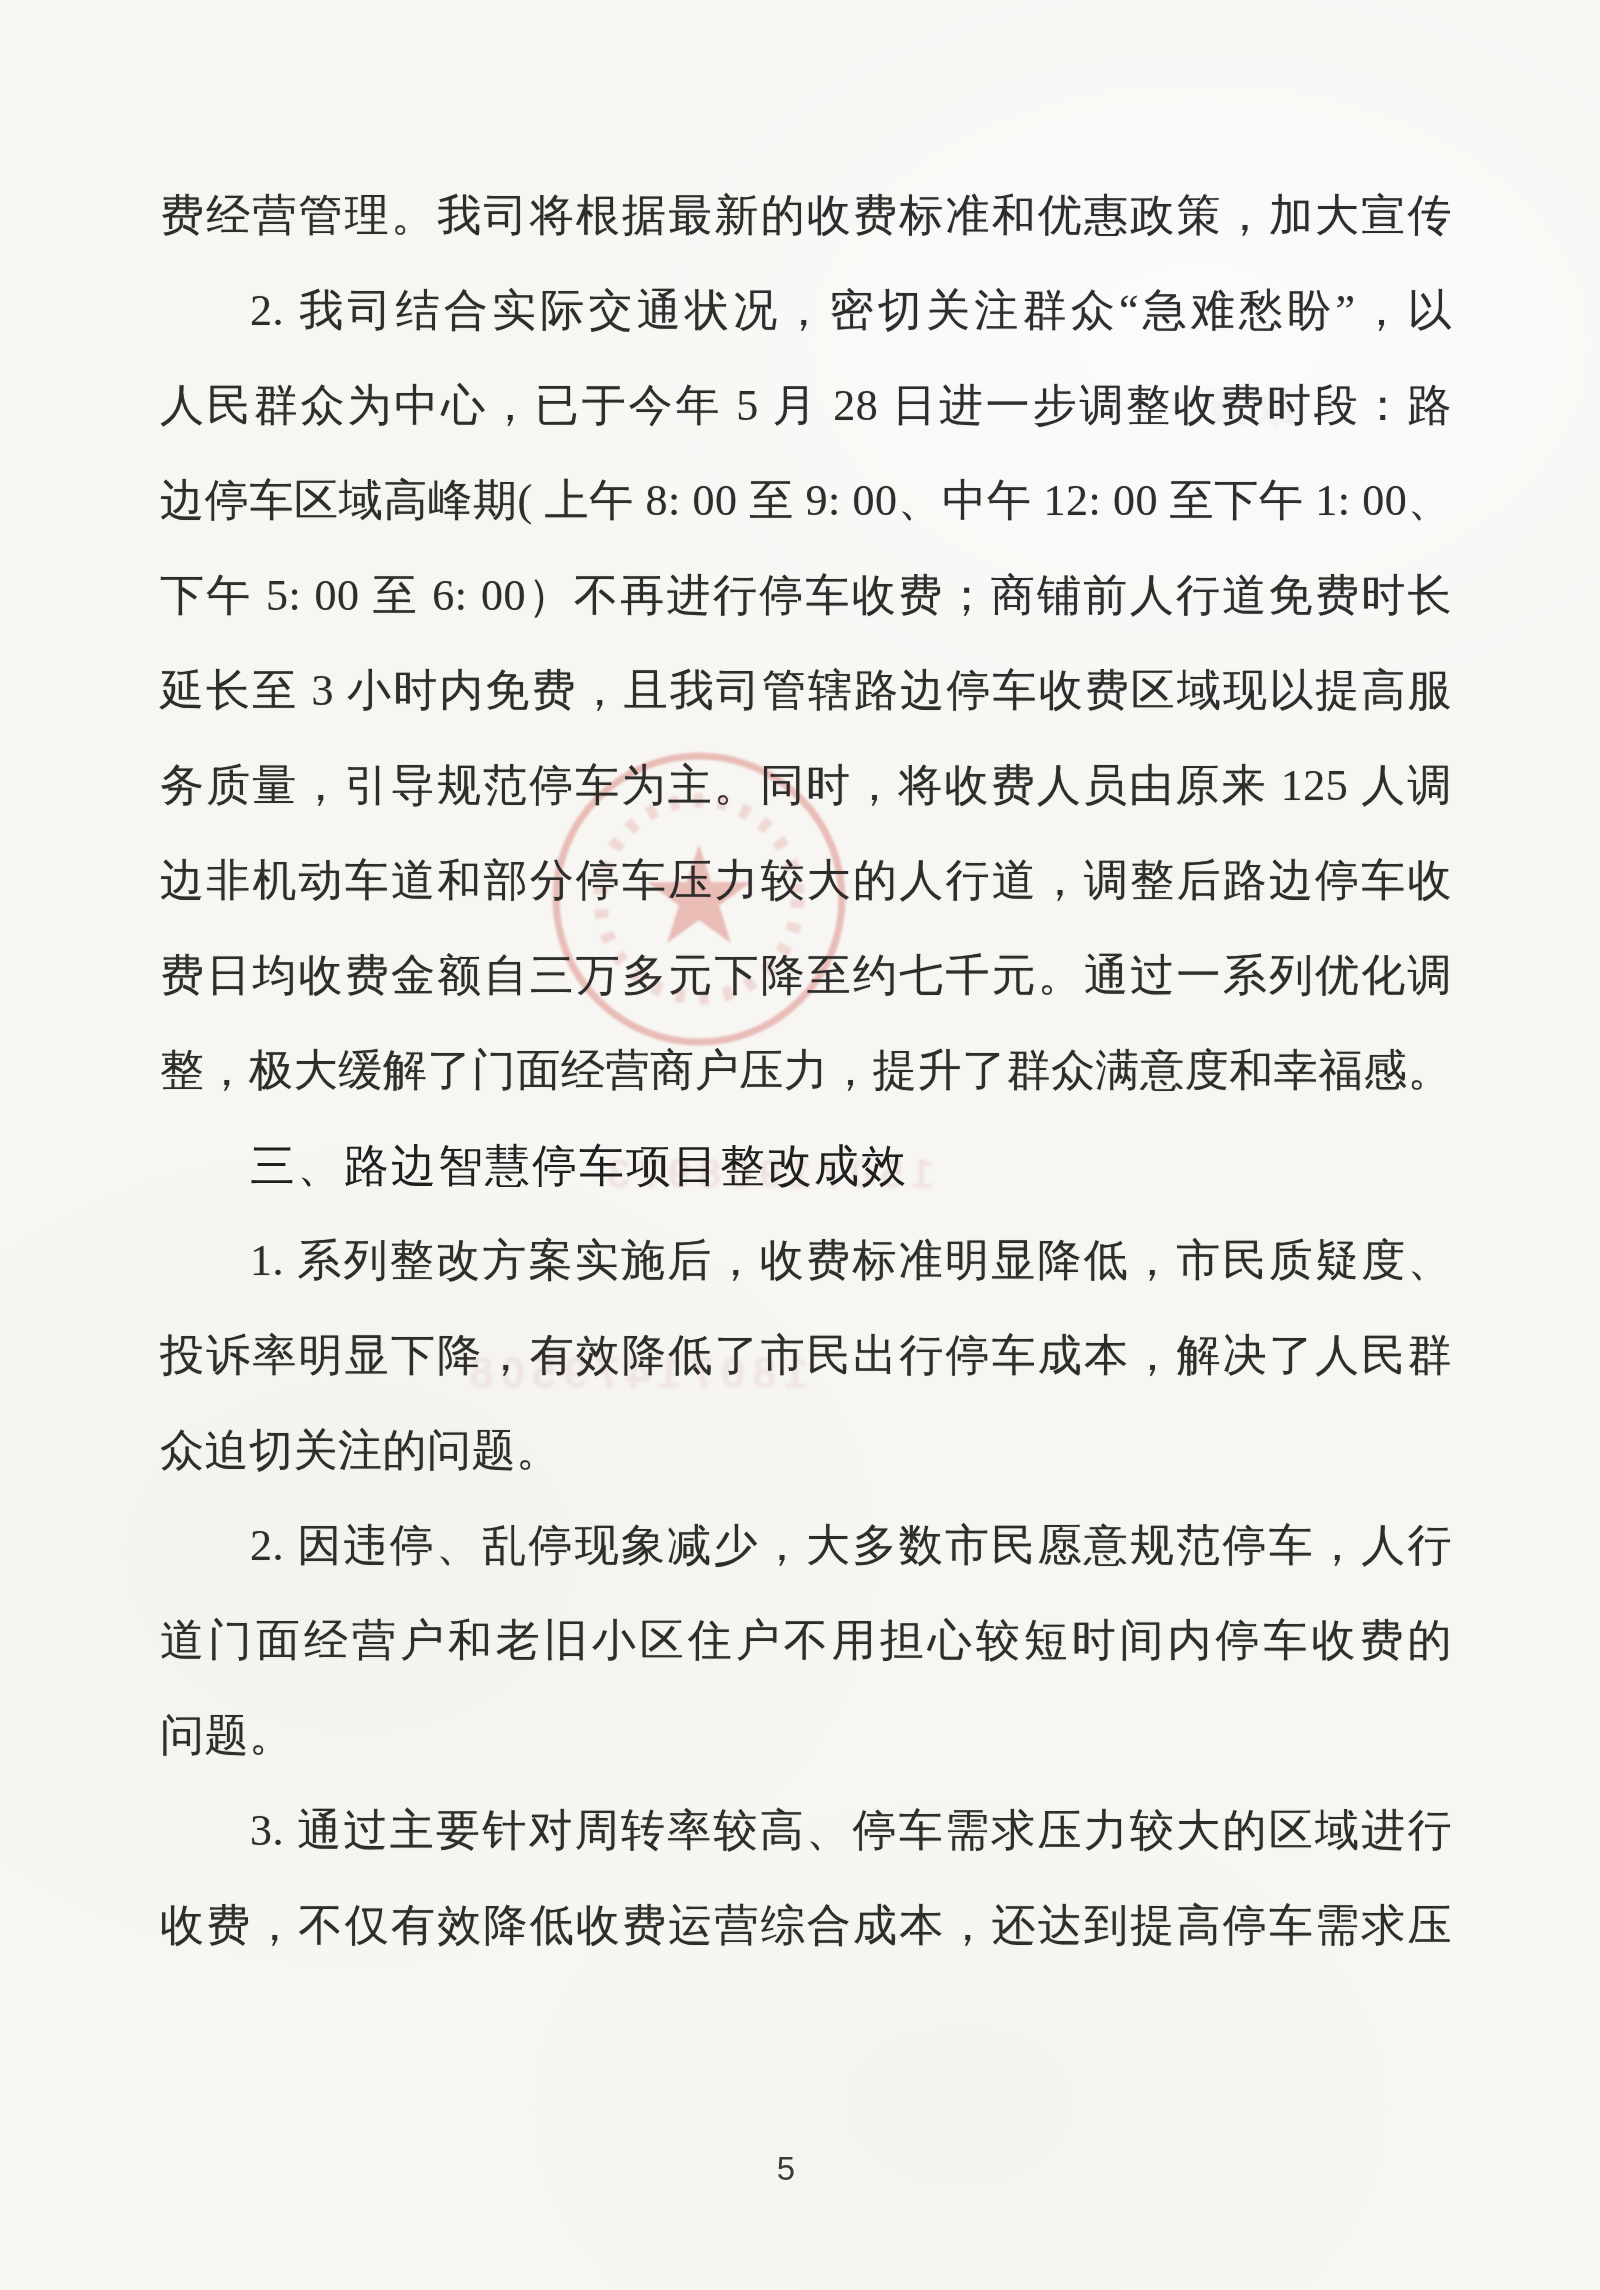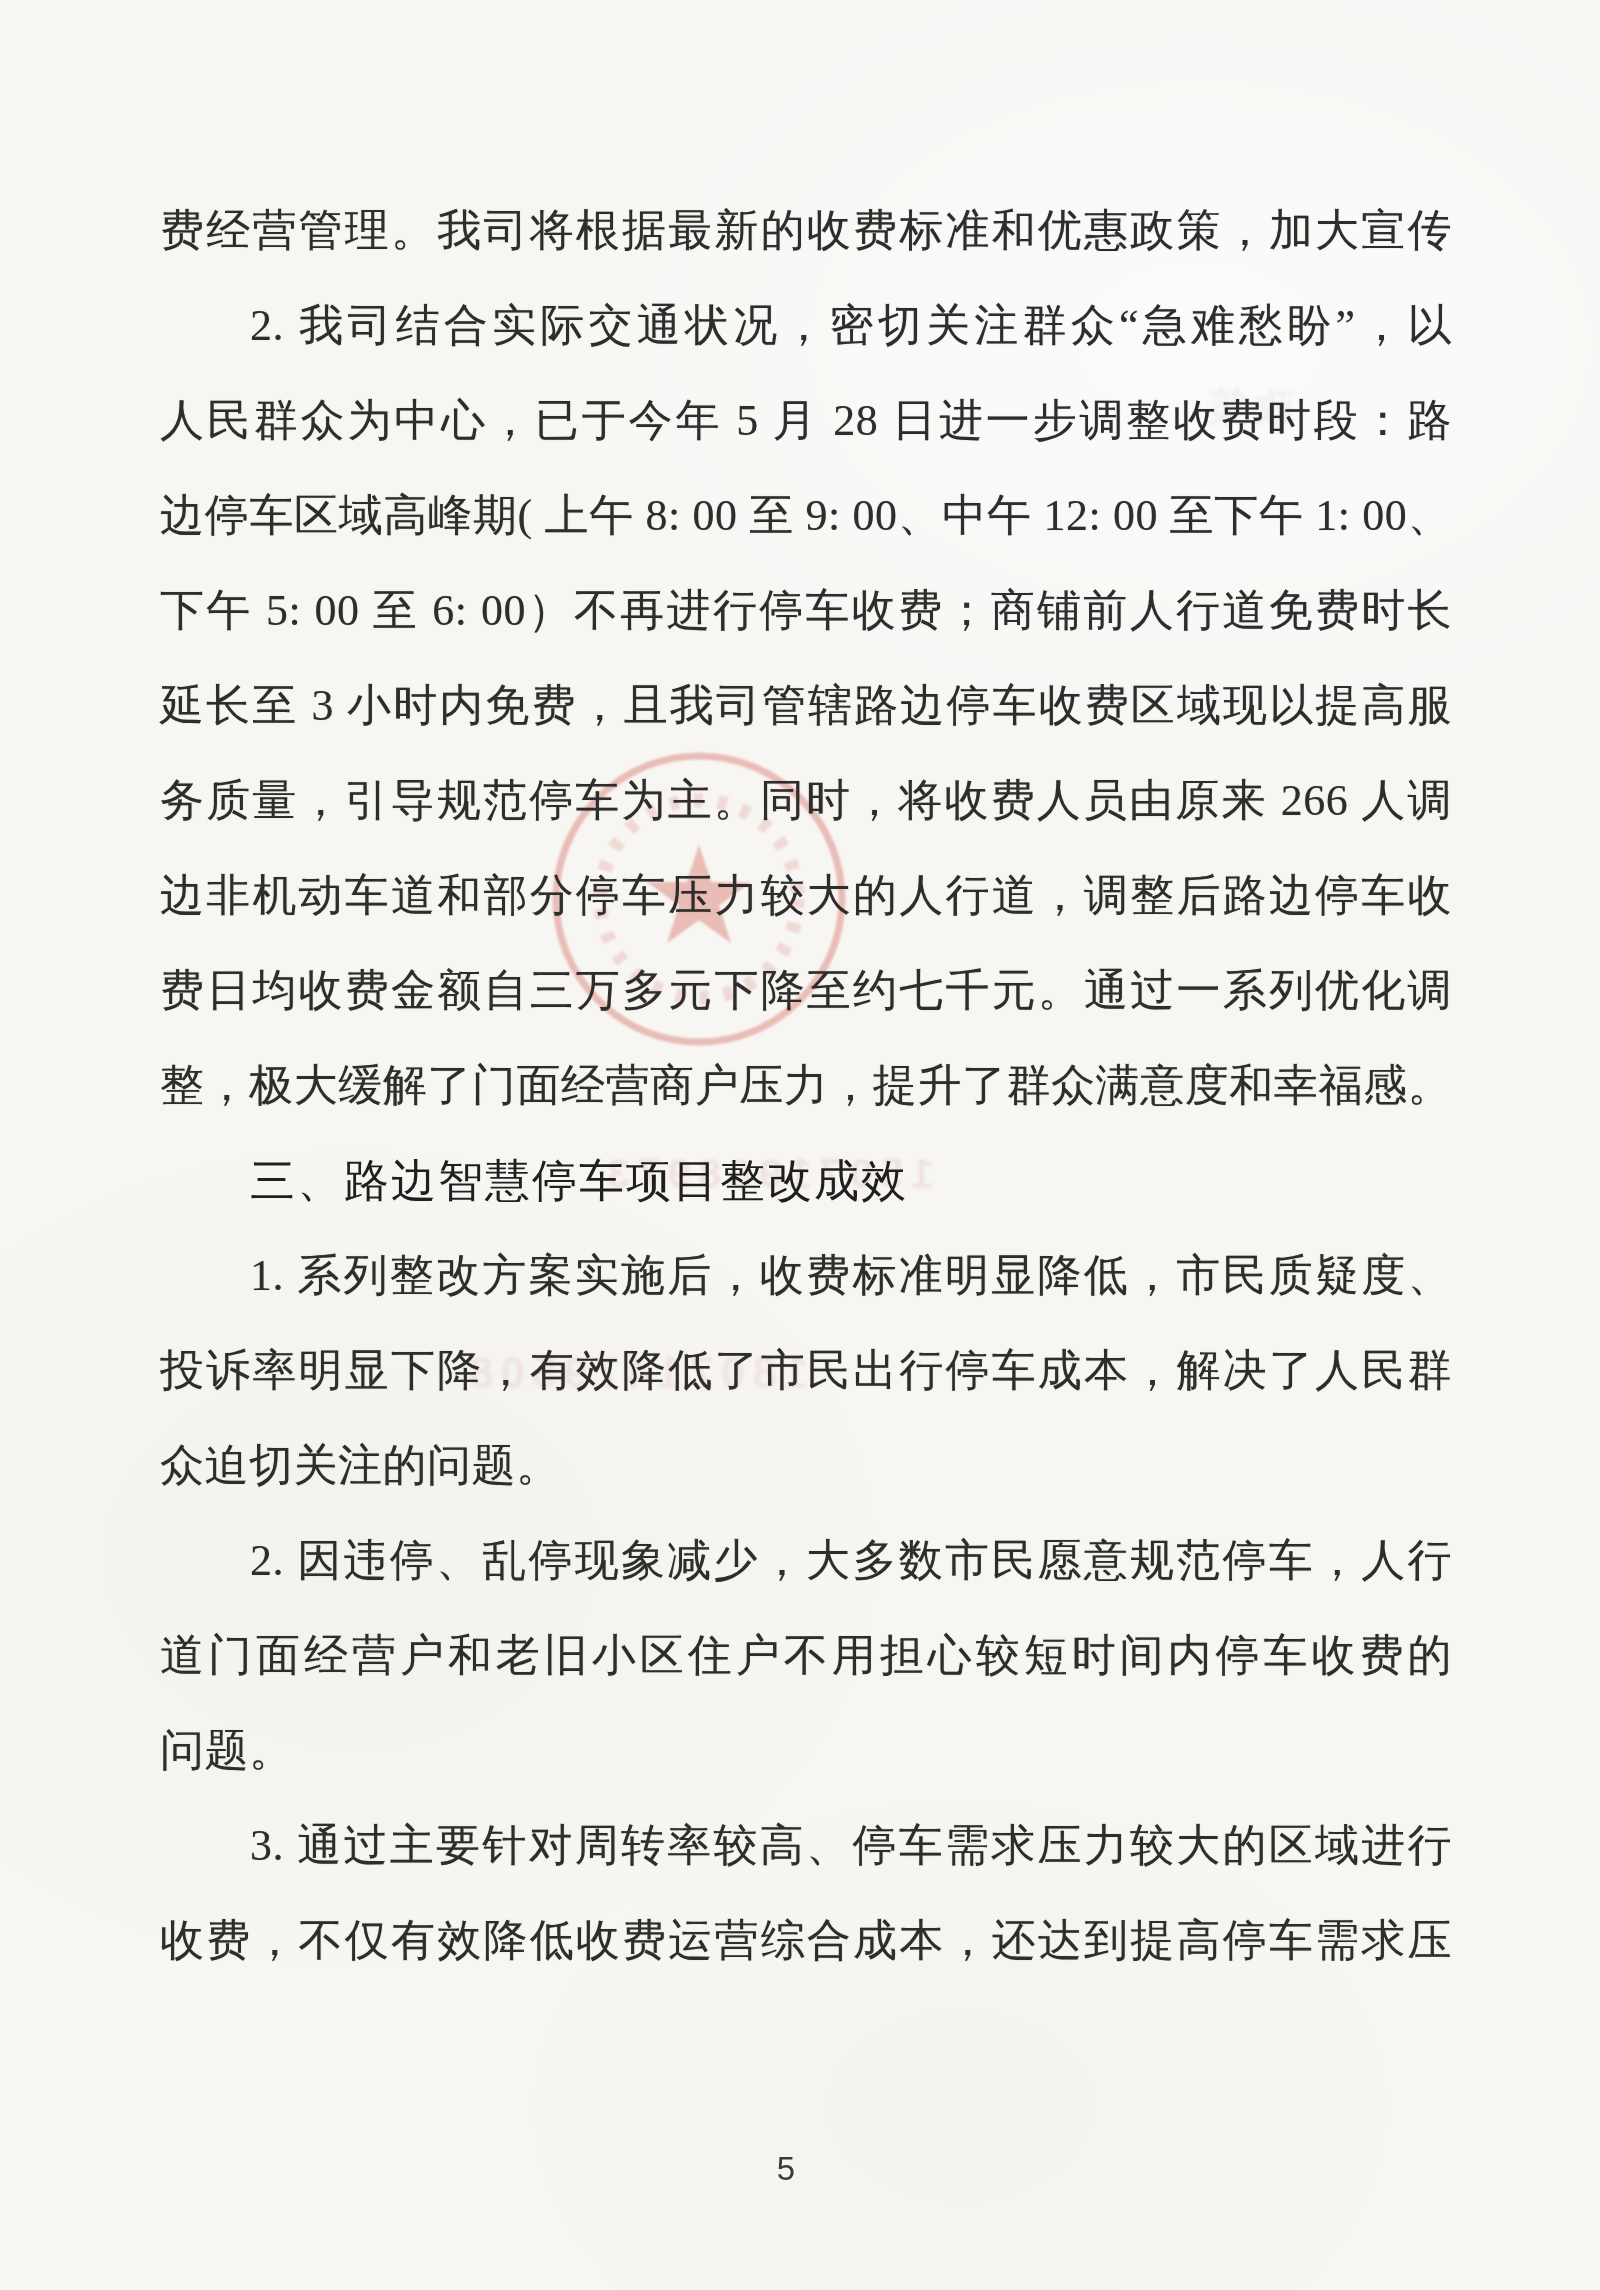--- a/index.html
+++ b/index.html
@@ -9,21 +9,21 @@
     font-family:"Liberation Serif","DejaVu Serif",serif;
   }
   .paper{
     position:absolute;inset:0;
     background:
       radial-gradient(1200px 800px at 75% 15%, rgba(255,255,255,.6), rgba(255,255,255,0) 60%),
       radial-gradient(900px 700px at 22% 68%, rgba(60,50,40,.02), rgba(0,0,0,0) 65%),
       radial-gradient(700px 500px at 60% 92%, rgba(60,50,40,.015), rgba(0,0,0,0) 70%),
       #f7f6f3;
   }
-  .text-body{position:absolute;left:160px;top:183px;width:1292px;}
+  .text-body{position:absolute;left:160px;top:168px;width:1292px;}
   .line{
     height:95px;line-height:95px;font-size:44px;color:#2e2d2b;
     text-align:justify;text-align-last:left;letter-spacing:.5px;
     text-shadow:0 0 1px rgba(46,45,43,.38);
     white-space:normal;
   }
   .line.fill{text-align-last:justify;}
   .line.indent{padding-left:90px;}
   .line.bold{
     font-family:"Liberation Sans","DejaVu Sans",sans-serif;
@@ -58,21 +58,21 @@
       <span class="bleed-text" style="left: 1200px; top: 380px; font-size: 40px; opacity: 0.07; color: rgb(106, 106, 106);">政策</span>
     </div>
 
   <div class="text-body">
       <div class="line fill">费经营管理。我司将根据最新的收费标准和优惠政策，加大宣传</div>
       <div class="line fill indent">2. 我司结合实际交通状况，密切关注群众“急难愁盼”，以</div>
       <div class="line fill">人民群众为中心，已于今年 5 月 28 日进一步调整收费时段：路</div>
       <div class="line fill">边停车区域高峰期( 上午 8: 00 至 9: 00、中午 12: 00 至下午 1: 00、</div>
       <div class="line fill">下午 5: 00 至 6: 00）不再进行停车收费；商铺前人行道免费时长</div>
       <div class="line fill">延长至 3 小时内免费，且我司管辖路边停车收费区域现以提高服</div>
-      <div class="line fill">务质量，引导规范停车为主。同时，将收费人员由原来 266 人调</div>
+      <div class="line fill">务质量，引导规范停车为主。同时，将收费人员由原来 125 人调</div>
       <div class="line fill">边非机动车道和部分停车压力较大的人行道，调整后路边停车收</div>
       <div class="line fill">费日均收费金额自三万多元下降至约七千元。通过一系列优化调</div>
       <div class="line fill">整，极大缓解了门面经营商户压力，提升了群众满意度和幸福感。</div>
       <div class="line indent bold">三、路边智慧停车项目整改成效</div>
       <div class="line fill indent">1. 系列整改方案实施后，收费标准明显降低，市民质疑度、</div>
       <div class="line fill">投诉率明显下降，有效降低了市民出行停车成本，解决了人民群</div>
       <div class="line">众迫切关注的问题。</div>
       <div class="line fill indent">2. 因违停、乱停现象减少，大多数市民愿意规范停车，人行</div>
       <div class="line fill">道门面经营户和老旧小区住户不用担心较短时间内停车收费的</div>
       <div class="line">问题。</div>

